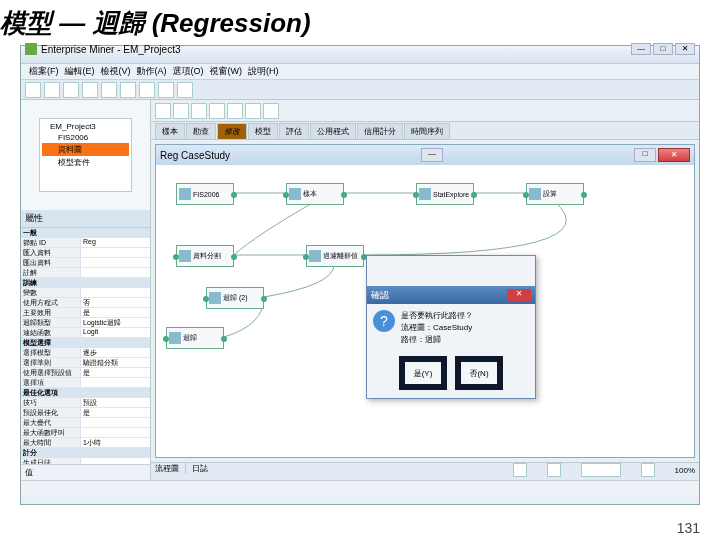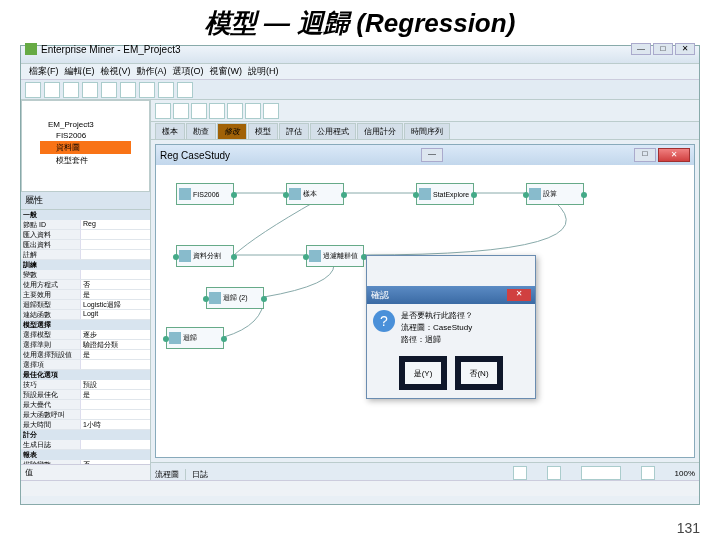--- a/index.html
+++ b/index.html
@@ -1,28 +1,28 @@
 <!DOCTYPE html>
 <html><head>
 <meta charset="utf-8">
 <style>
 * { box-sizing: border-box; margin: 0; padding: 0; font-family: "Microsoft JhengHei", sans-serif; }
 body { width: 720px; height: 540px; background: #fff; overflow: hidden; font-size: 9px; }
-.slide-title { font-size: 26px; font-weight: bold; text-align: center; padding: 6px 0 4px; font-style: italic; }
+.slide-title { font-size: 26px; font-weight: bold; text-align: left; padding: 6px 0 4px; font-style: italic; }
 .app-frame { width: 680px; height: 460px; margin: 0 auto; border: 1px solid #8aa; background: #e8eff5; position: relative; }
 .titlebar { height: 18px; background: linear-gradient(#eef4fa,#d8e4ef); display: flex; align-items: flex-end; padding: 8px 4px; font-size: 10px; border-bottom: 1px solid #bcc; }
 .titlebar .icon { width: 12px; height: 12px; background: #6a4; margin-right: 4px; }
 .winbtns { margin-left: auto; display: flex; gap: 2px; }
 .winbtn { width: 20px; height: 12px; background: #dde6ef; border: 1px solid #aac; font-size: 8px; text-align: center; line-height: 10px; cursor: pointer; }
 .menubar { height: 16px; background: #eaf1f7; padding: 0 8px; font-size: 9px; display: flex; gap: 6px; align-items: center; border-bottom: 1px solid #ccd; }
 .toolbar { height: 20px; background: #e2ebf3; display: flex; align-items: center; gap: 3px; padding: 0 4px; border-bottom: 1px solid #bcc; }
 .tbtn { width: 16px; height: 16px; background: #fff; border: 1px solid #acc; cursor: pointer; }
 .body-area { display: flex; height: 380px; }
 .left-panel { width: 130px; background: #f4f7fa; border-right: 1px solid #bcc; display: flex; flex-direction: column; }
-.tree-pane { height: 92px; background: #fff; border: 1px solid #bcc; margin: 0; padding: 18px; font-size: 8px; overflow: hidden; }
+.tree-pane { height: 74px; background: #fff; border: 1px solid #bcc; margin: 18px; padding: 2px; font-size: 8px; overflow: hidden; }
 .tree-item { padding: 1px 0 1px 8px; white-space: nowrap; }
 .tree-item.sel { background: #f97316; }
 .prop-header { background: #d8e4ef; padding: 2px 4px; font-size: 9px; border-bottom: 1px solid #bcc; }
 .prop-grid { flex: 1; background: #fff; overflow: hidden; font-size: 7px; }
 .prop-row { display: flex; border-bottom: 1px solid #e0e6ec; height: 10px; }
 .prop-label { width: 60px; padding: 0 2px; background: #eef2f6; border-right: 1px solid #dde; overflow: hidden; white-space: nowrap; }
 .prop-val { flex: 1; padding: 0 2px; overflow: hidden; white-space: nowrap; }
 .prop-section { background: #d8e4ef; font-weight: bold; padding: 0 2px; height: 10px; }
 .right-panel { flex: 1; display: flex; flex-direction: column; }
 .palette { height: 22px; background: #e8eff5; display: flex; align-items: center; gap: 2px; padding: 0 4px; border-bottom: 1px solid #bcc; }
@@ -42,21 +42,21 @@
 .node .dot-out { right: -4px; }
 svg.links { position: absolute; top: 0; left: 0; width: 100%; height: 100%; pointer-events: none; }
 .dialog { position: absolute; width: 170px; background: #f0f3f7; border: 1px solid #6a8cb0; box-shadow: 2px 2px 6px rgba(0,0,0,.3); left: 210px; top: 90px; }
 .dialog-title { height: 18px; background: linear-gradient(#5b8bc4,#3a6aa4); color: #fff; display: flex; align-items: center; padding: 0 4px; font-size: 9px; margin-top: 30px; }
 .dialog-close { width: 24px; height: 12px; background: #d04040; color: #fff; margin-left: auto; font-size: 8px; text-align: center; line-height: 10px; cursor: pointer; }
 .dialog-body { padding: 6px; font-size: 8px; display: flex; gap: 6px; }
 .dialog-icon { width: 22px; height: 22px; border-radius: 50%; background: #4a90d9; color: #fff; font-size: 14px; text-align: center; line-height: 22px; flex-shrink: 0; }
 .dialog-text { line-height: 12px; }
 .dialog-btns { display: flex; justify-content: center; gap: 8px; padding: 4px 0 8px; }
 .dbtn { width: 48px; height: 34px; background: #f4f7fa; border: 6px solid #0f172a; font-size: 8px; cursor: pointer; }
-.statusbar { height: 18px; background: #e2ebf3; border-top: 1px solid #bcc; display: flex; align-items: flex-end; padding: 0 4px; font-size: 8px; }
+.statusbar { height: 18px; background: #e2ebf3; border-top: 1px solid #bcc; display: flex; align-items: flex-start; padding: 0 4px; font-size: 8px; }
 .zoom-controls { margin-left: auto; display: flex; align-items: center; gap: 20px; }
 .zicon { width: 14px; height: 14px; background: #fff; border: 1px solid #acc; cursor: pointer; }
 .bottom-strip { height: 16px; background: #eef2f6; border-top: 1px solid #ccd; font-size: 8px; padding: 0 4px; display: flex; align-items: center; }
 .page-num { position: absolute; right: 20px; bottom: 4px; font-size: 14px; color: #444; }
 </style>
 </head>
 <body>
 
 <div class="slide-title">模型 — 迴歸 (Regression)</div>
 

